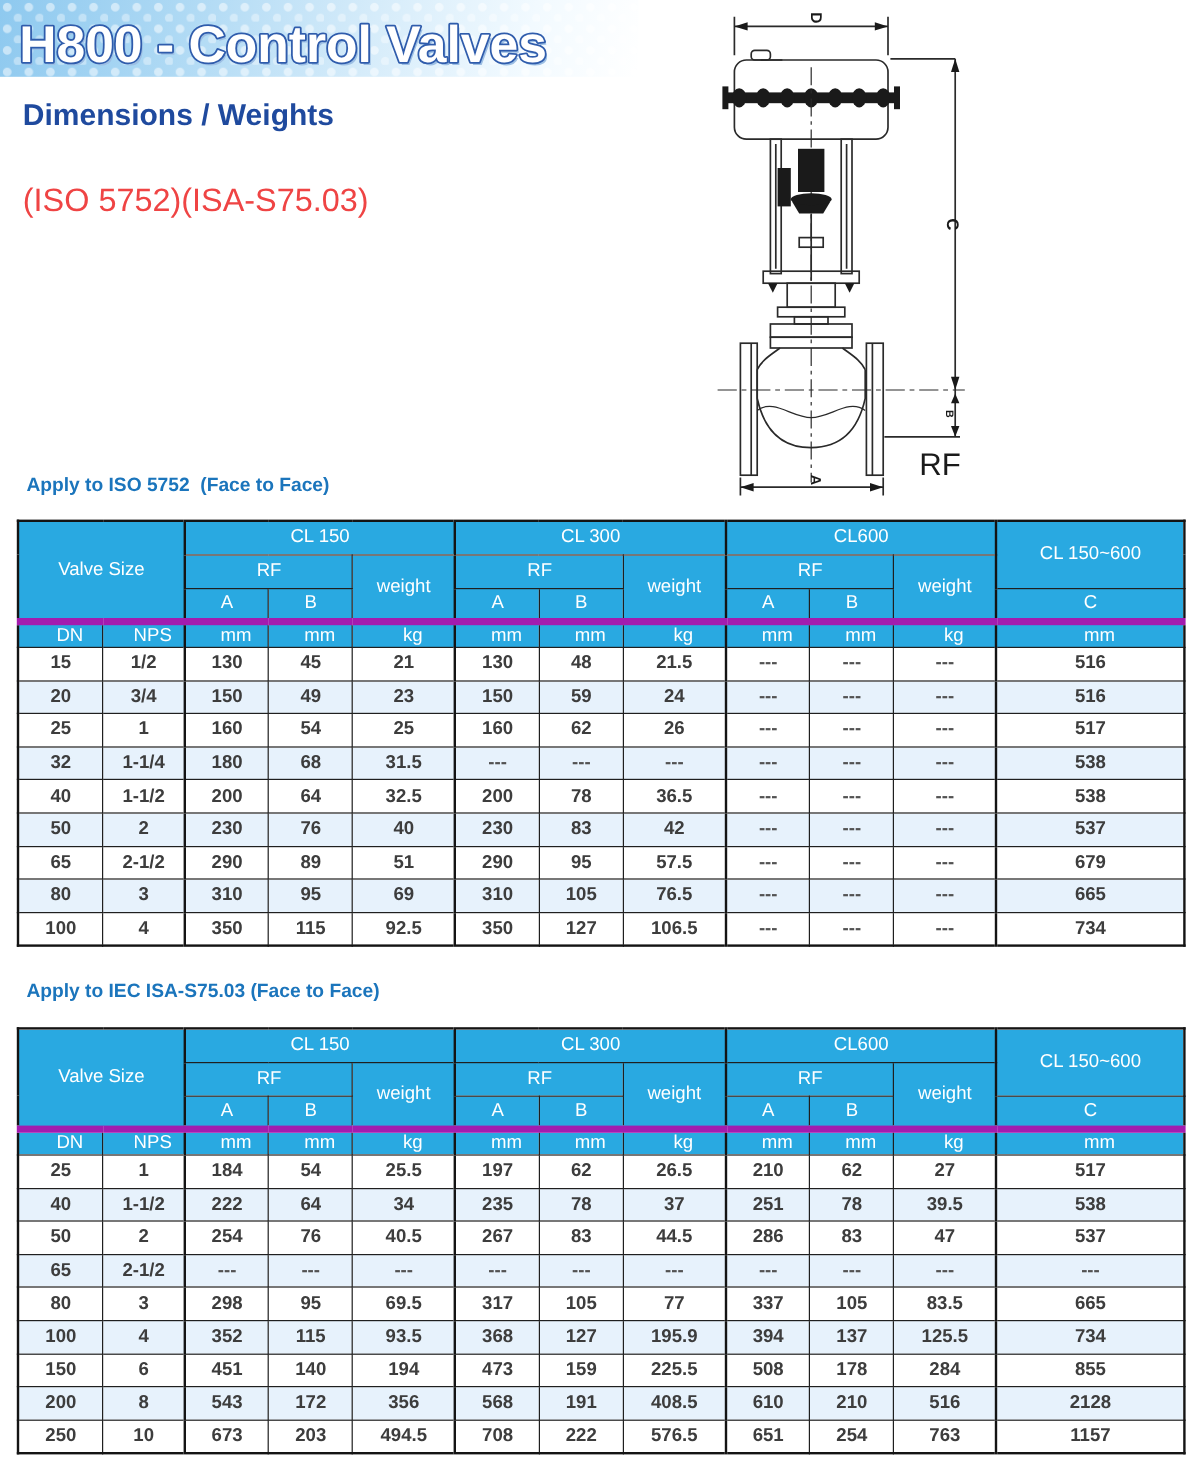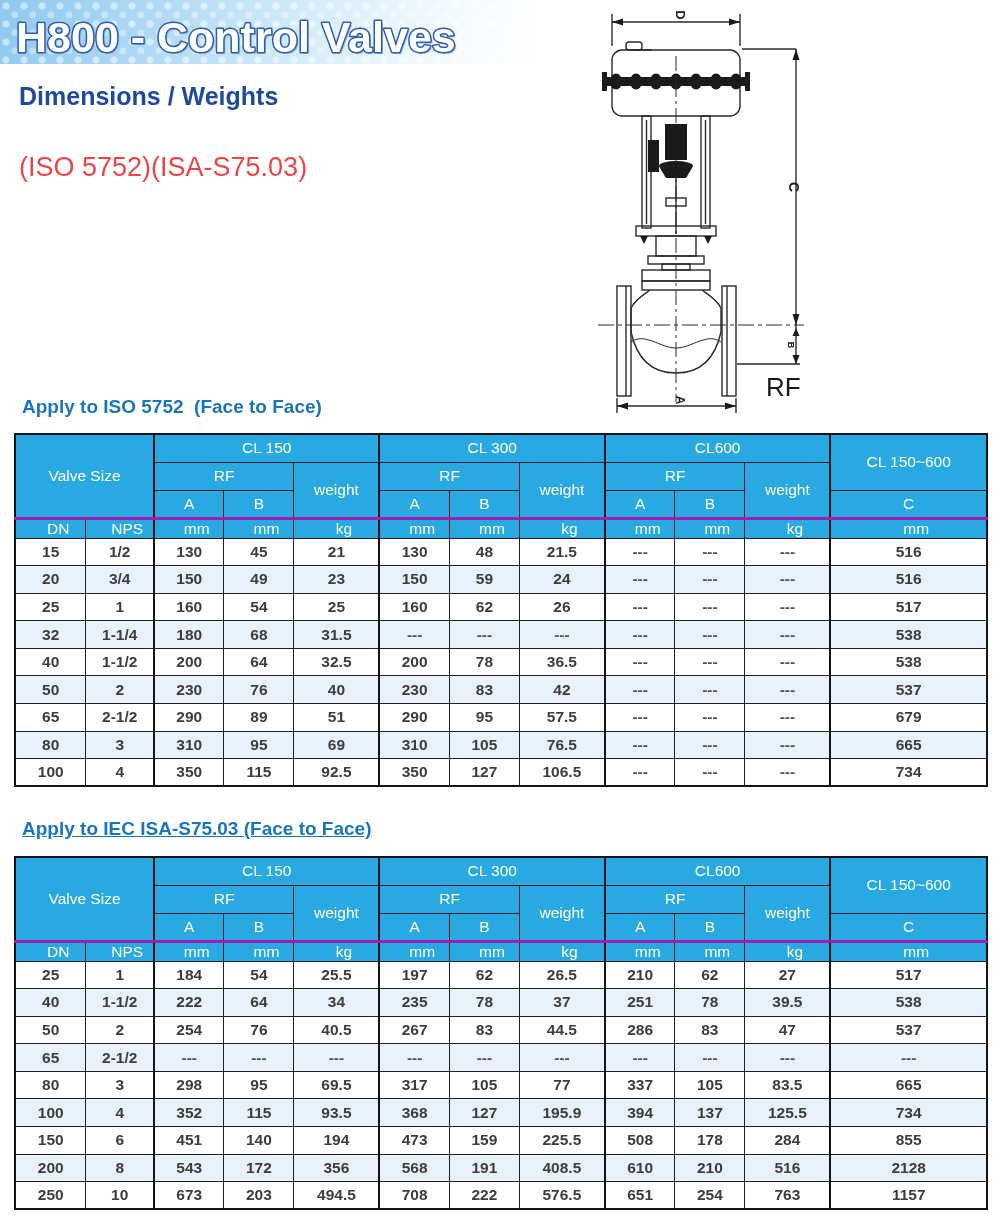--- a/index.html
+++ b/index.html
@@ -24,24 +24,24 @@
   .subtitle {
     position:absolute; left:19px; top:82px;
     font-size:25px; font-weight:bold; color:#1f4a9e; letter-spacing:0px;
   }
   .standards {
     position:absolute; left:19px; top:152px;
     font-size:27px; font-weight:normal; color:#ef4444;
   }
   .section-heading {
     position:absolute; left:22px;
-    font-size:19px; font-weight:bold; color:#1b75bc; white-space:pre;
+    font-size:16px; font-weight:bold; color:#1b75bc; white-space:pre;
   }
   .h1pos { top:396px; }
-  .h2pos { top:818px;text-decoration:underline; }
+  .h2pos { top:818px; }
 
   
   .drawing { position:absolute; left:590px; top:2px; width:410px; height:414px; }
   .drawing svg { display:block; }
 
   
   .dim-table {
     position:absolute; left:14px; width:974px;
     border-collapse:collapse; table-layout:fixed;
     font-size:15.5px; color:#3d3d3d;
@@ -50,21 +50,21 @@
   .t2pos { top:856px; }
   .dim-table th, .dim-table td {
     border:1px solid #1f1f1f; text-align:center; vertical-align:middle;
     padding:0; overflow:hidden;
   }
   .dim-table { border:2px solid #141414; }
   .dim-table thead th {
     background:#29a9e1; color:#ffffff; font-weight:normal; font-size:15.5px;
   }
   .dim-table thead tr.hrow { height:28px; }
-  .dim-table thead tr.units th { border-top:3px solid #a21caf; height:18px;padding-left:15px; }
+  .dim-table thead tr.units th { border-top:6px solid #a21caf; height:18px;padding-left:15px; }
   .dim-table tbody td { height:27.6px; font-weight:bold; background:#ffffff; }
   .dim-table tbody tr.alt td { background:#e7f2fc; }
   .dim-table .grp { border-left:2px solid #141414; }
   .dim-table td.dash { color:#525252; }
 </style>
 </head>
 <body>
 
 <div class="banner">
   <svg width="532" height="64" viewBox="0 0 532 64">

